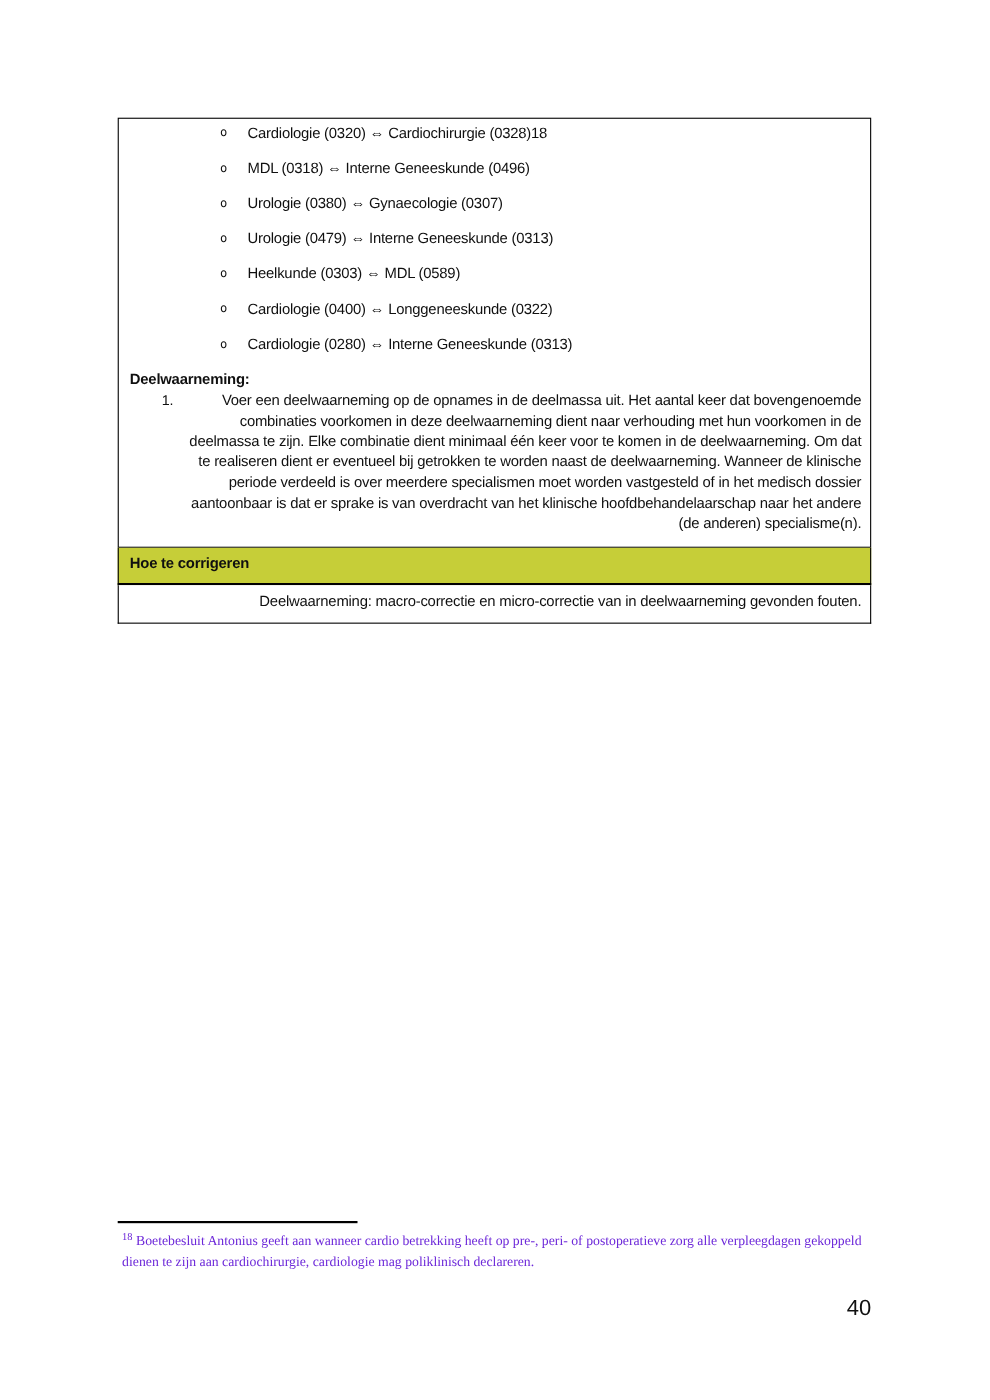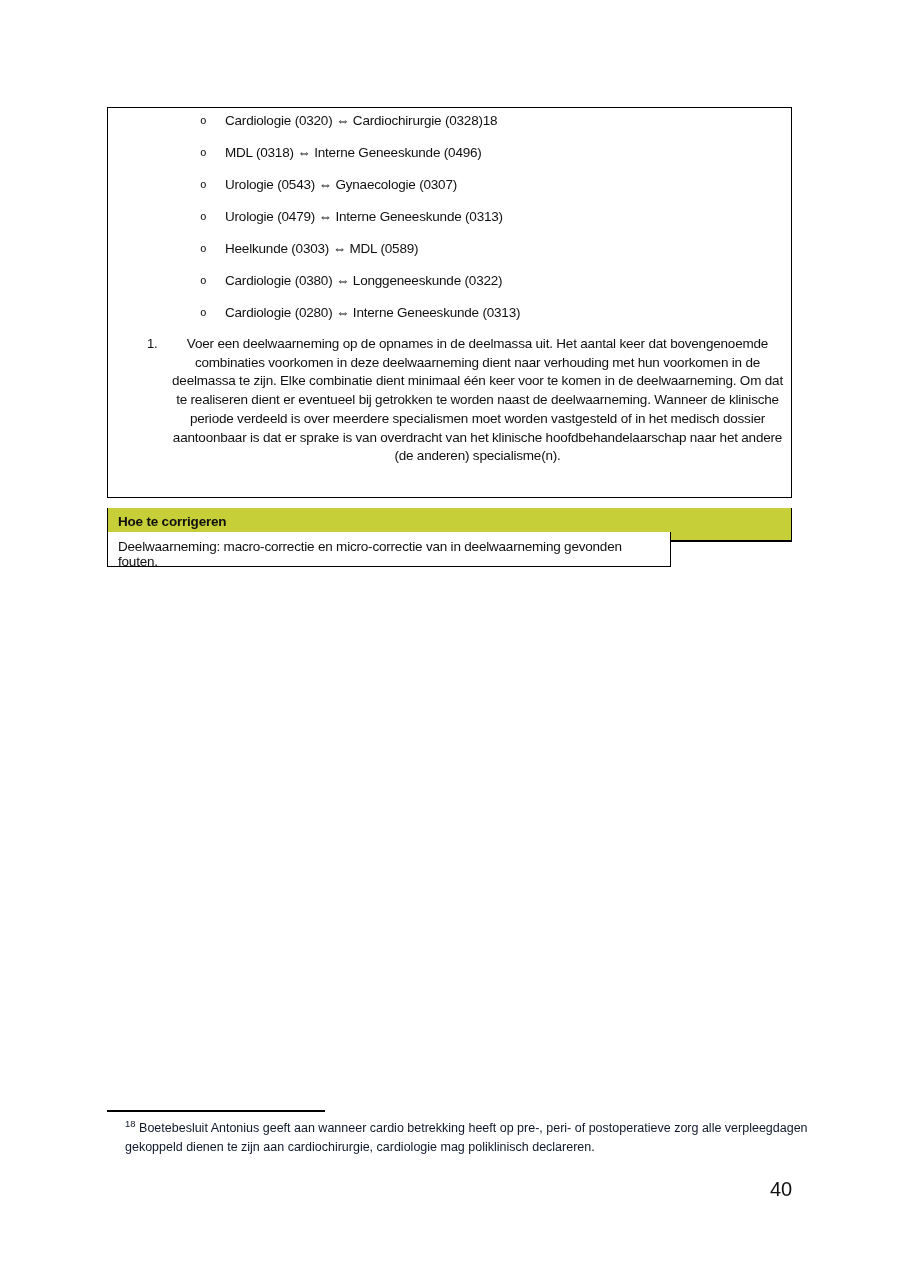--- a/index.html
+++ b/index.html
@@ -44,53 +44,53 @@
   .numbered { display: flex; margin-left: 29px; }
   .num {
     flex: none; width: 25px;
     font-size: 13px; line-height: 18.7px;
     letter-spacing: -0.2px;
   }
   .num-text {
     width: 613px;
     font-size: 13.5px; line-height: 18.7px;
     letter-spacing: -0.2px;
-    text-align: center;
+    text-align: right;
   }
 
   
   #header-box {
     left: 107px; top: 498px; width: 685px; height: 34px;
     border: 1px solid #000; border-top: none; border-bottom: 2px solid #000;
     padding: 6px 8px 0 10px;
     font-weight: bold; font-size: 13.5px;
     letter-spacing: -0.2px;
-    margin-top: 10px;
   }
 
   
   #body-box {
-    left: 107px; top: 532px; width: 564px; height: 35px;
+    left: 107px; top: 532px; width: 685px; height: 35px;
     border: 1px solid #000; border-top: none;
     background: #fff;
     padding: 7px 8px 0 10px;
     font-size: 13.5px;
     letter-spacing: -0.2px;
+    text-align: right;
   }
 
   
   #footnote-rule {
     left: 107px; top: 1110px; width: 218px; height: 2px;
     background: #000;
   }
   #footnote {
-    left: 125px; top: 1119px; width: 697px;
-    font-family: Liberation Sans, sans-serif;
+    left: 111px; top: 1119px; width: 697px;
+    font-family: Liberation Serif, serif;
     font-size: 12.5px; line-height: 19px;
-    color: #0f172a;
+    color: #6d28d9;
   }
   #footnote sup { font-size: 9.5px; line-height: 0; }
 
   #page-number {
     left: 760px; top: 1178px; width: 42px;
     text-align: center;
     font-size: 20px;
   }
 </style>
 </head>
@@ -101,40 +101,41 @@
     <li class="bullet-item">
       <span class="bullet-marker">o</span>
       <span>Cardiologie (0320) ⇔ Cardiochirurgie (0328)18</span>
     </li>
     <li class="bullet-item">
       <span class="bullet-marker">o</span>
       <span>MDL (0318) ⇔ Interne Geneeskunde (0496)</span>
     </li>
     <li class="bullet-item">
       <span class="bullet-marker">o</span>
-      <span>Urologie (0543) ⇔ Gynaecologie (0307)</span>
+      <span>Urologie (0380) ⇔ Gynaecologie (0307)</span>
     </li>
     <li class="bullet-item">
       <span class="bullet-marker">o</span>
       <span>Urologie (0479) ⇔ Interne Geneeskunde (0313)</span>
     </li>
     <li class="bullet-item">
       <span class="bullet-marker">o</span>
       <span>Heelkunde (0303) ⇔ MDL (0589)</span>
     </li>
     <li class="bullet-item">
       <span class="bullet-marker">o</span>
-      <span>Cardiologie (0380) ⇔ Longgeneeskunde (0322)</span>
+      <span>Cardiologie (0400) ⇔ Longgeneeskunde (0322)</span>
     </li>
     <li class="bullet-item">
       <span class="bullet-marker">o</span>
       <span>Cardiologie (0280) ⇔ Interne Geneeskunde (0313)</span>
     </li>
   </ul>
 
+  <div class="section-heading">Deelwaarneming:</div>
 
   <div class="numbered">
     <div class="num">1.</div>
     <div class="num-text">Voer een deelwaarneming op de opnames in de deelmassa uit. Het aantal keer dat bovengenoemde combinaties voorkomen in deze deelwaarneming dient naar verhouding met hun voorkomen in de deelmassa te zijn. Elke combinatie dient minimaal één keer voor te komen in de deelwaarneming. Om dat te realiseren dient er eventueel bij getrokken te worden naast de deelwaarneming. Wanneer de klinische periode verdeeld is over meerdere specialismen moet worden vastgesteld of in het medisch dossier aantoonbaar is dat er sprake is van overdracht van het klinische hoofdbehandelaarschap naar het andere (de anderen) specialisme(n).</div>
   </div>
 </div>
 
 <div class="abs" id="header-box" style="background: rgb(198, 206, 56);">
   <span>Hoe te corrigeren</span>
 </div>

